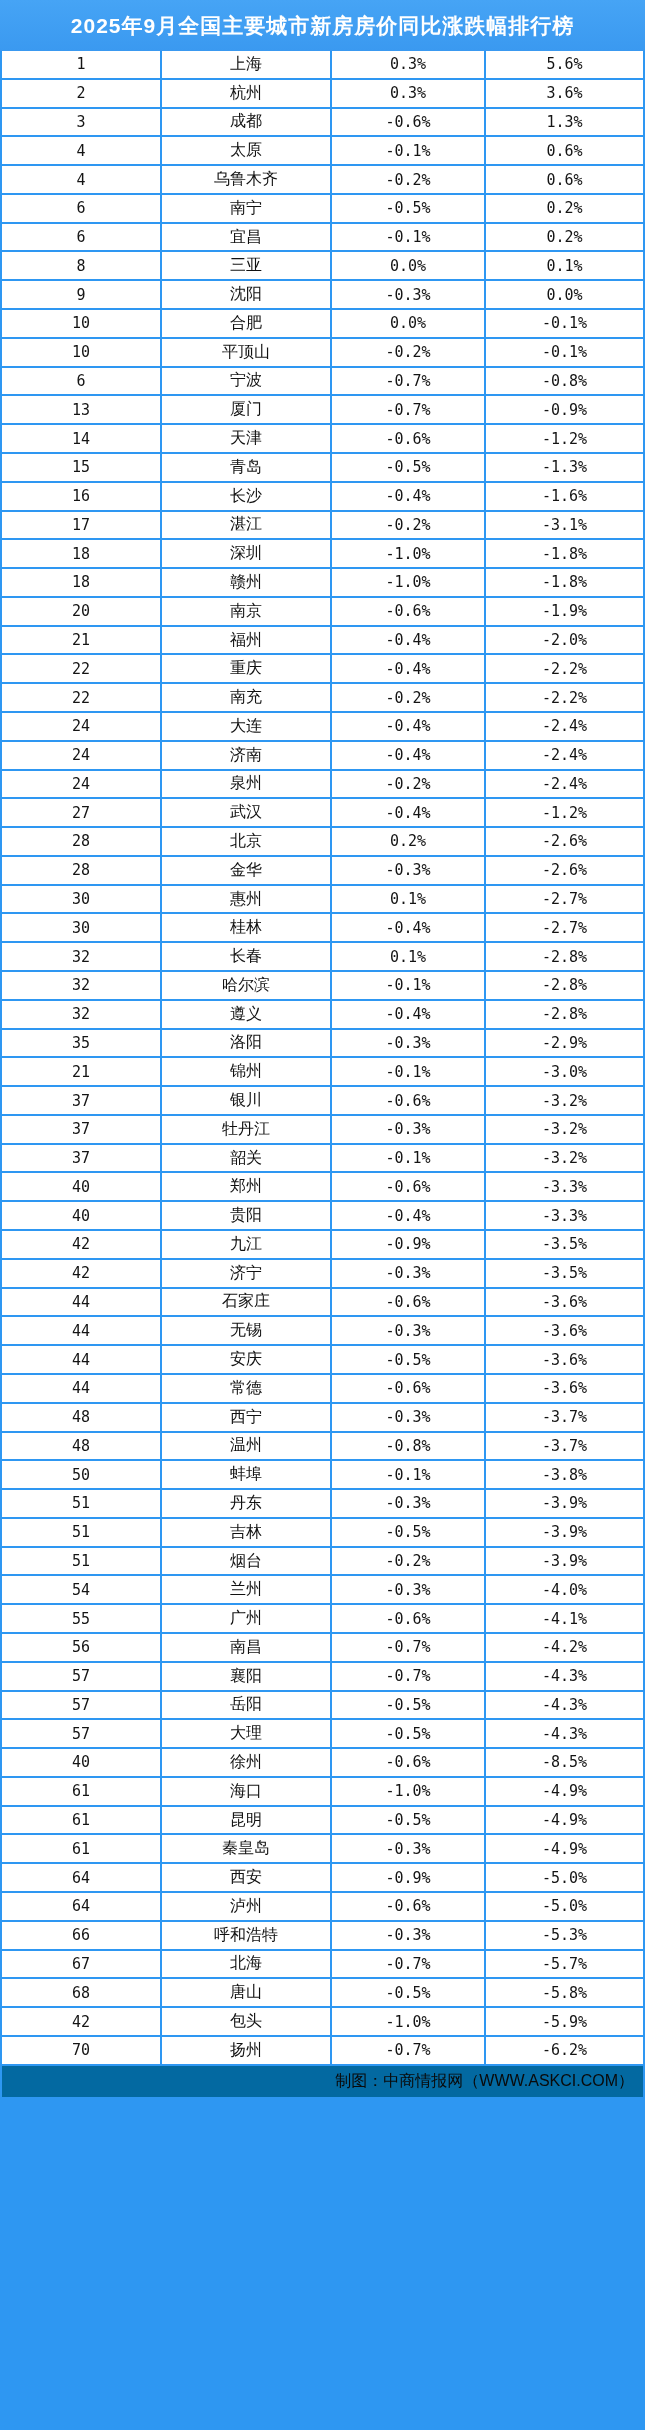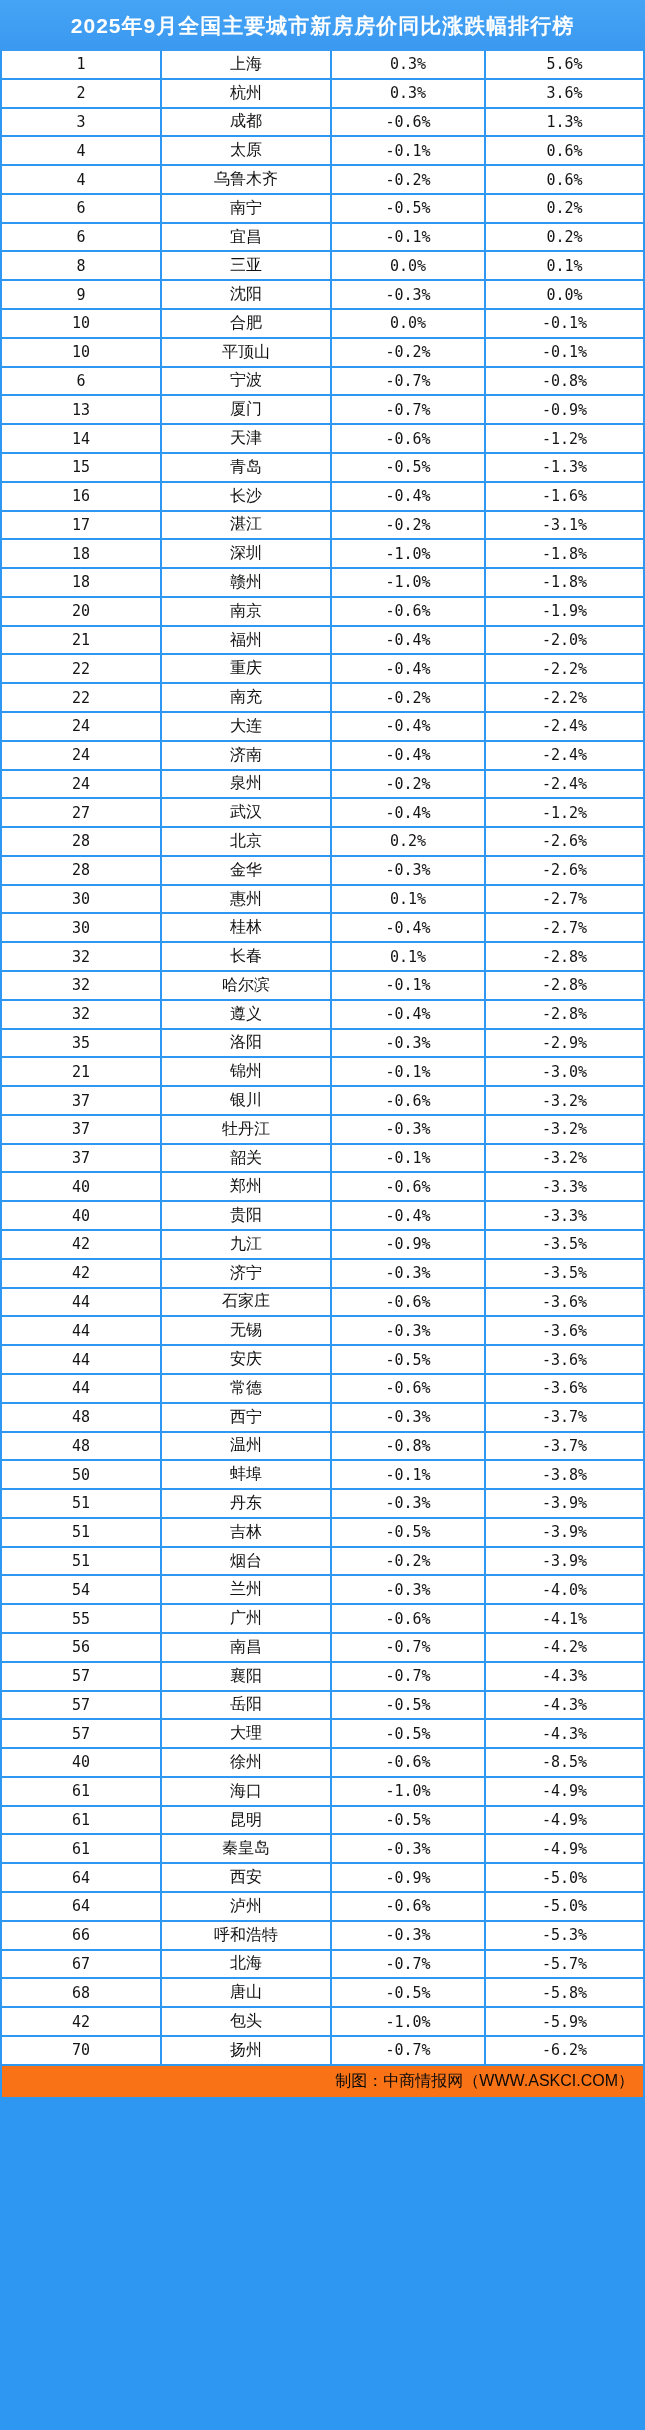--- a/index.html
+++ b/index.html
@@ -52,21 +52,21 @@
   }
   .num{
     font-family:"DejaVu Sans Mono","Liberation Mono",monospace;
     font-size:15px;
     color:#141414;
   }
   .city{font-size:16px;}
   .footer{
     flex:0 0 31px;
     margin:2px 2px 3px 2px;
-    background:#f97316;
+    background:#0369a1;
     display:flex;align-items:center;justify-content:flex-end;
     padding-right:9px;
     font-size:16px;
     color:#0A0A0A;
     padding-left:8px;
   }
 </style>
 </head>
 <body>
 

